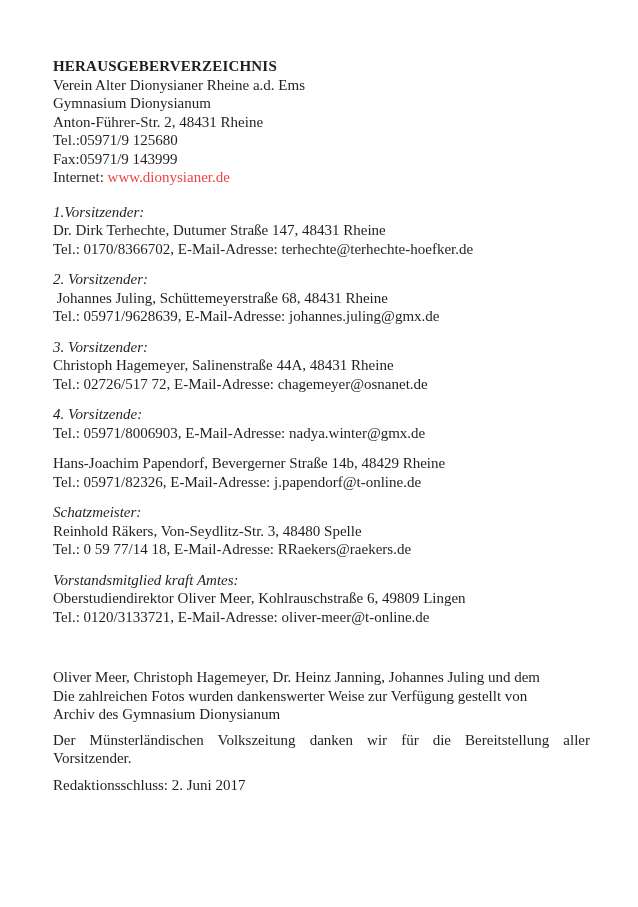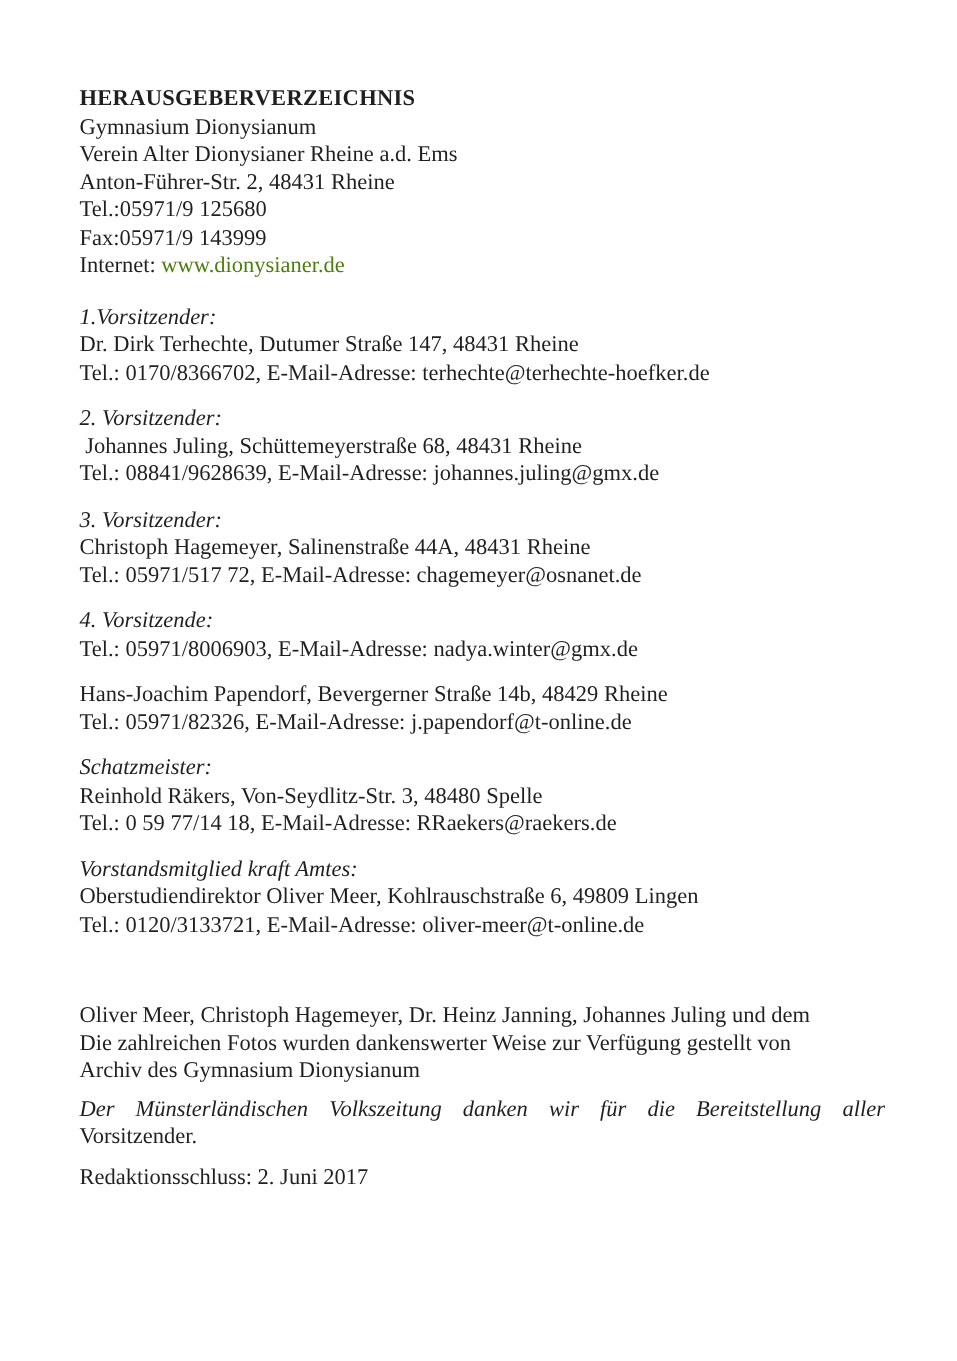--- a/index.html
+++ b/index.html
@@ -47,59 +47,58 @@
   .credits {
     margin-top: 42px;
   }
   .para-press {
     margin-top: 7px;
   }
   .justify-line {
     white-space: normal;
     text-align: justify;
     text-align-last: justify;
-    font-style: italic;
   }
   .deadline {
     margin-top: 8px;
   }
 </style>
 </head>
 <body>
 
 <div class="page">
   <div class="content">
 
     <div class="line doc-title">HERAUSGEBERVERZEICHNIS</div>
 
     <div class="org-block">
+      <div class="line">Verein Alter Dionysianer Rheine a.d. Ems</div>
       <div class="line">Gymnasium Dionysianum</div>
-      <div class="line">Verein Alter Dionysianer Rheine a.d. Ems</div>
       <div class="line">Anton-Führer-Str. 2, 48431 Rheine</div>
       <div class="line">Tel.:05971/9 125680</div>
       <div class="line">Fax:05971/9 143999</div>
-      <div class="line"><span>Internet: </span><span class="link" style="color: #4d7c0f;">www.dionysianer.de</span></div>
+      <div class="line"><span>Internet: </span><span class="link" style="color: #ef4444;">www.dionysianer.de</span></div>
     </div>
 
     <div class="section">
       <div class="line role">1.Vorsitzender:</div>
       <div class="line">Dr. Dirk Terhechte, Dutumer Straße 147, 48431 Rheine</div>
       <div class="line">Tel.: 0170/8366702, E-Mail-Adresse: terhechte@terhechte-hoefker.de</div>
     </div>
 
     <div class="section">
       <div class="line role">2. Vorsitzender:</div>
       <div class="line">&nbsp;Johannes Juling, Schüttemeyerstraße 68, 48431 Rheine</div>
-      <div class="line">Tel.: 08841/9628639, E-Mail-Adresse: johannes.juling@gmx.de</div>
+      <div class="line">Tel.: 05971/9628639, E-Mail-Adresse: johannes.juling@gmx.de</div>
     </div>
 
     <div class="section">
       <div class="line role">3. Vorsitzender:</div>
       <div class="line">Christoph Hagemeyer, Salinenstraße 44A, 48431 Rheine</div>
-      <div class="line">Tel.: 05971/517 72, E-Mail-Adresse: chagemeyer@osnanet.de</div>
+      <div class="line">Tel.: 02726/517 72, E-Mail-Adresse: chagemeyer@osnanet.de</div>
     </div>
 
     <div class="section">
       <div class="line role">4. Vorsitzende:</div>
       <div class="line">Tel.: 05971/8006903, E-Mail-Adresse: nadya.winter@gmx.de</div>
     </div>
 
     <div class="section">
       <div class="line">Hans-Joachim Papendorf, Bevergerner Straße 14b, 48429 Rheine</div>
       <div class="line">Tel.: 05971/82326, E-Mail-Adresse: j.papendorf@t-online.de</div>

